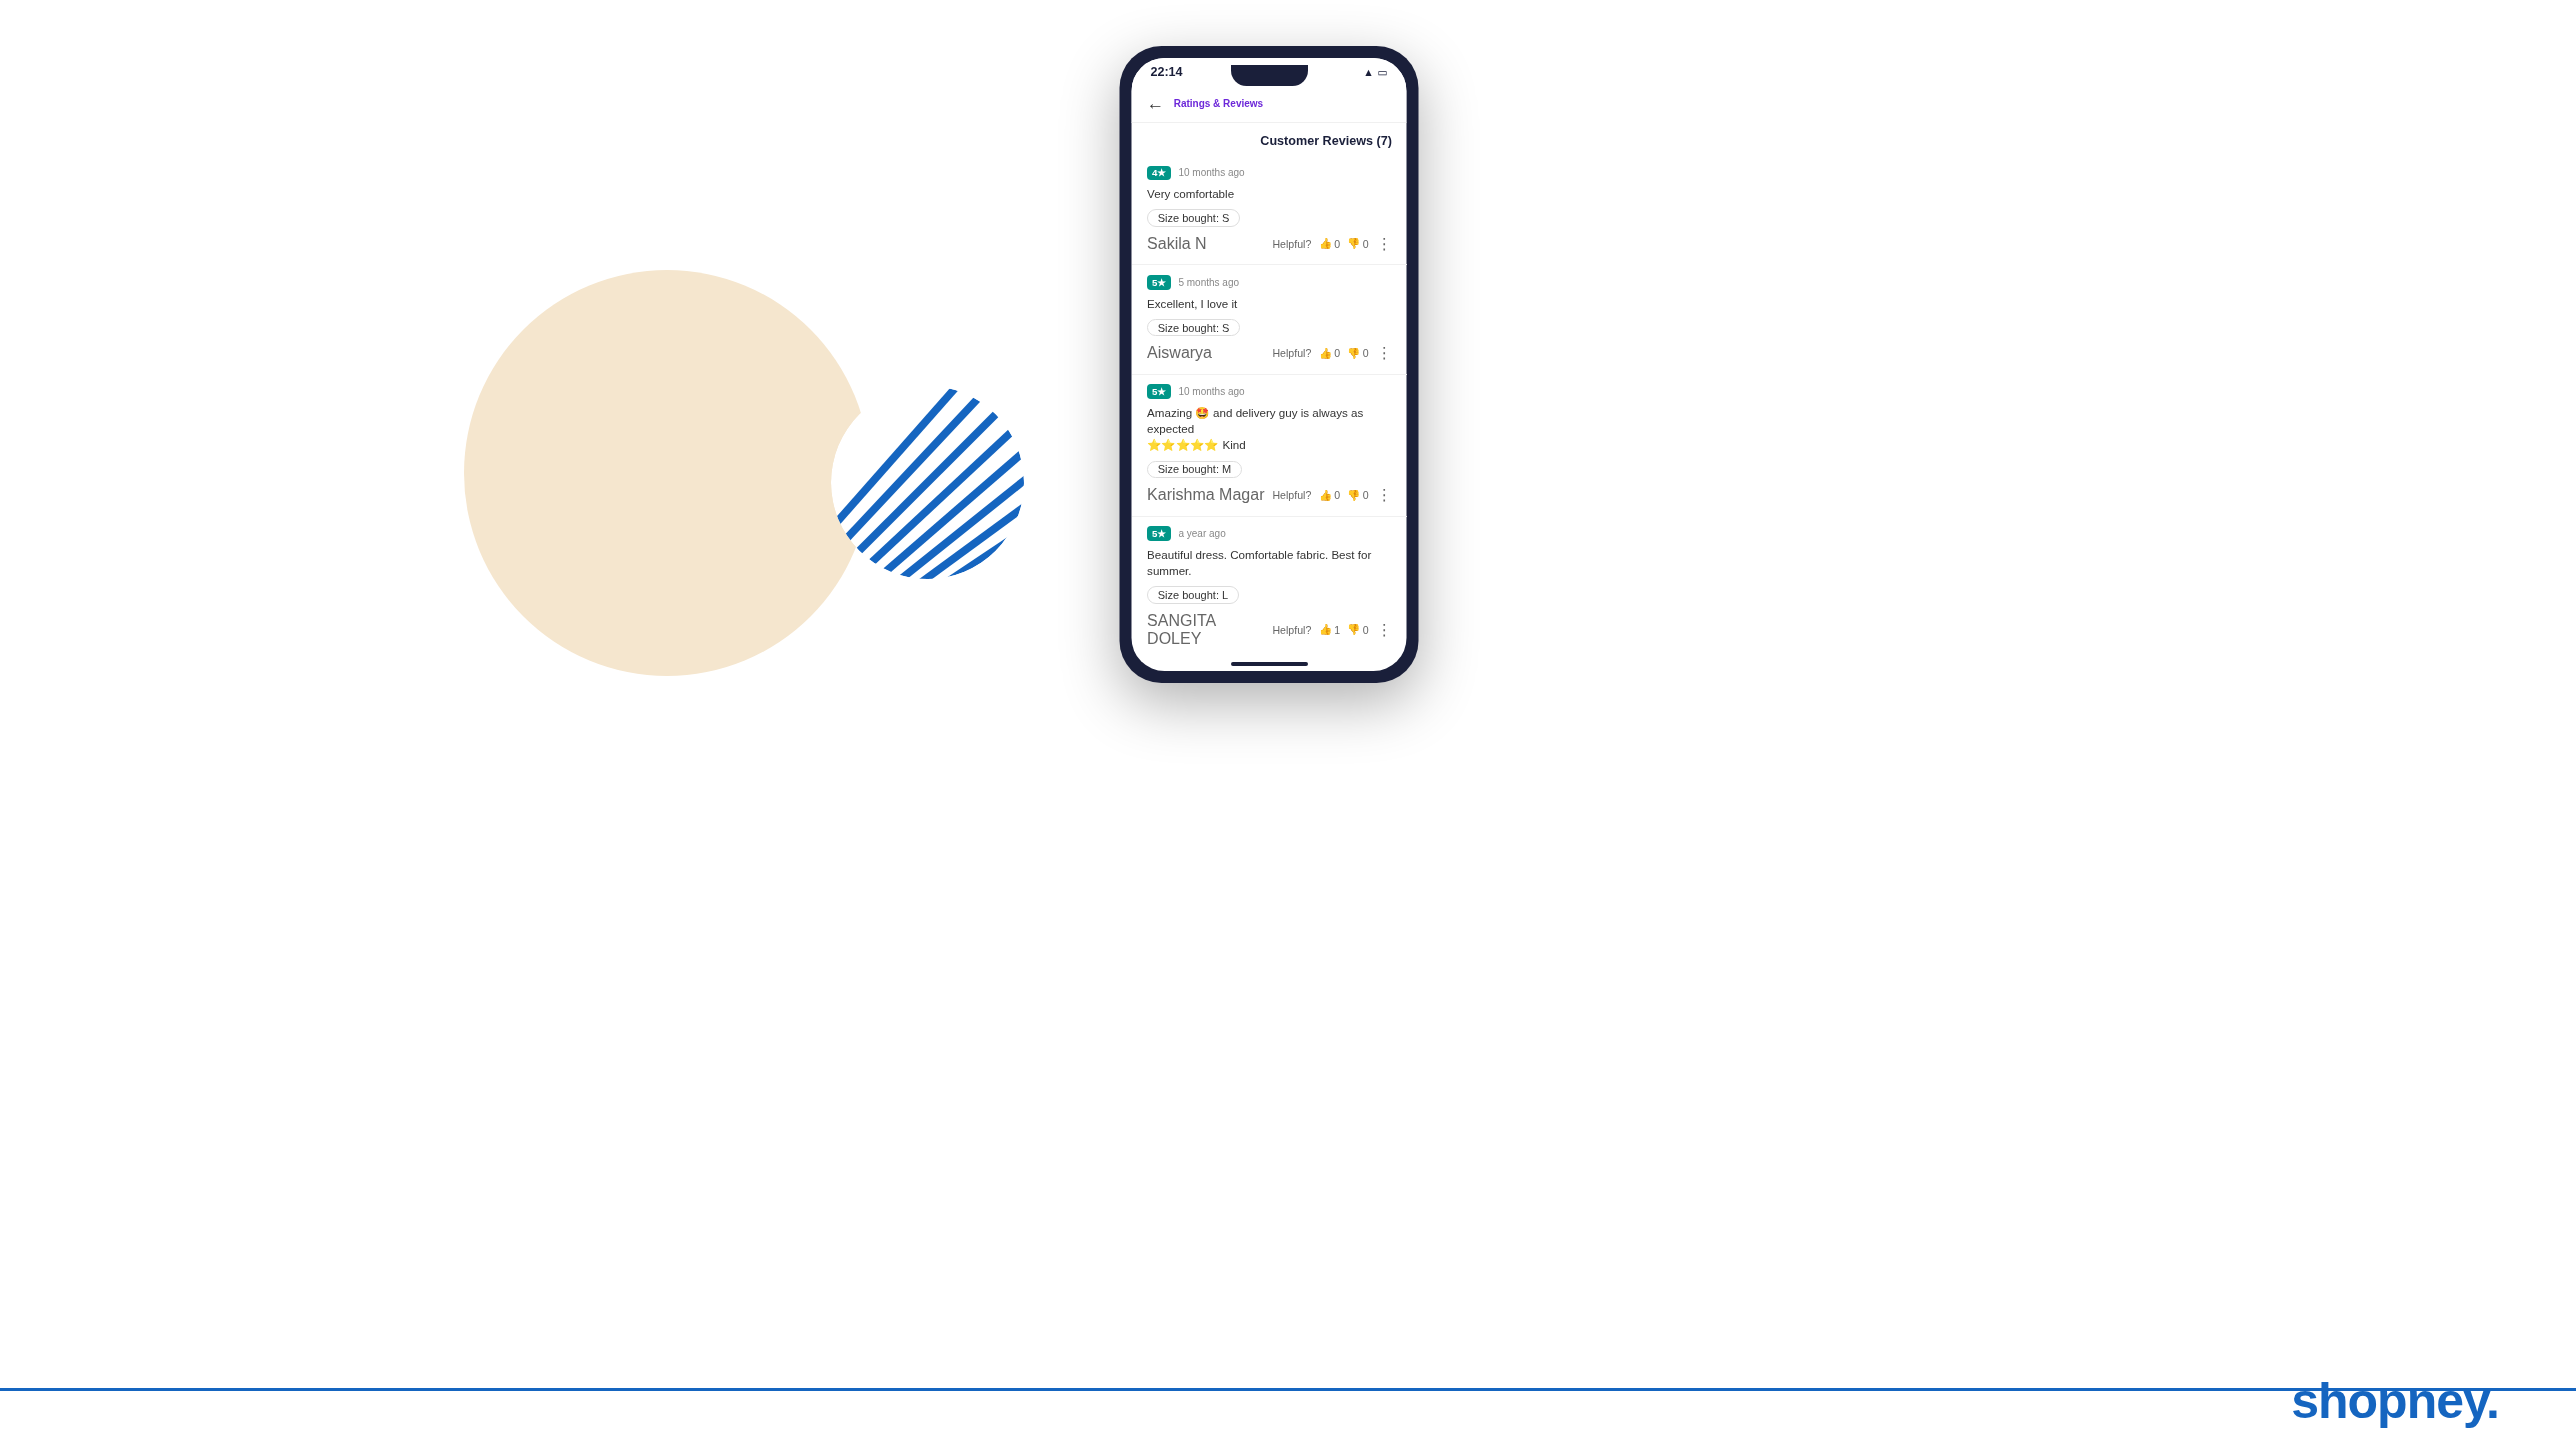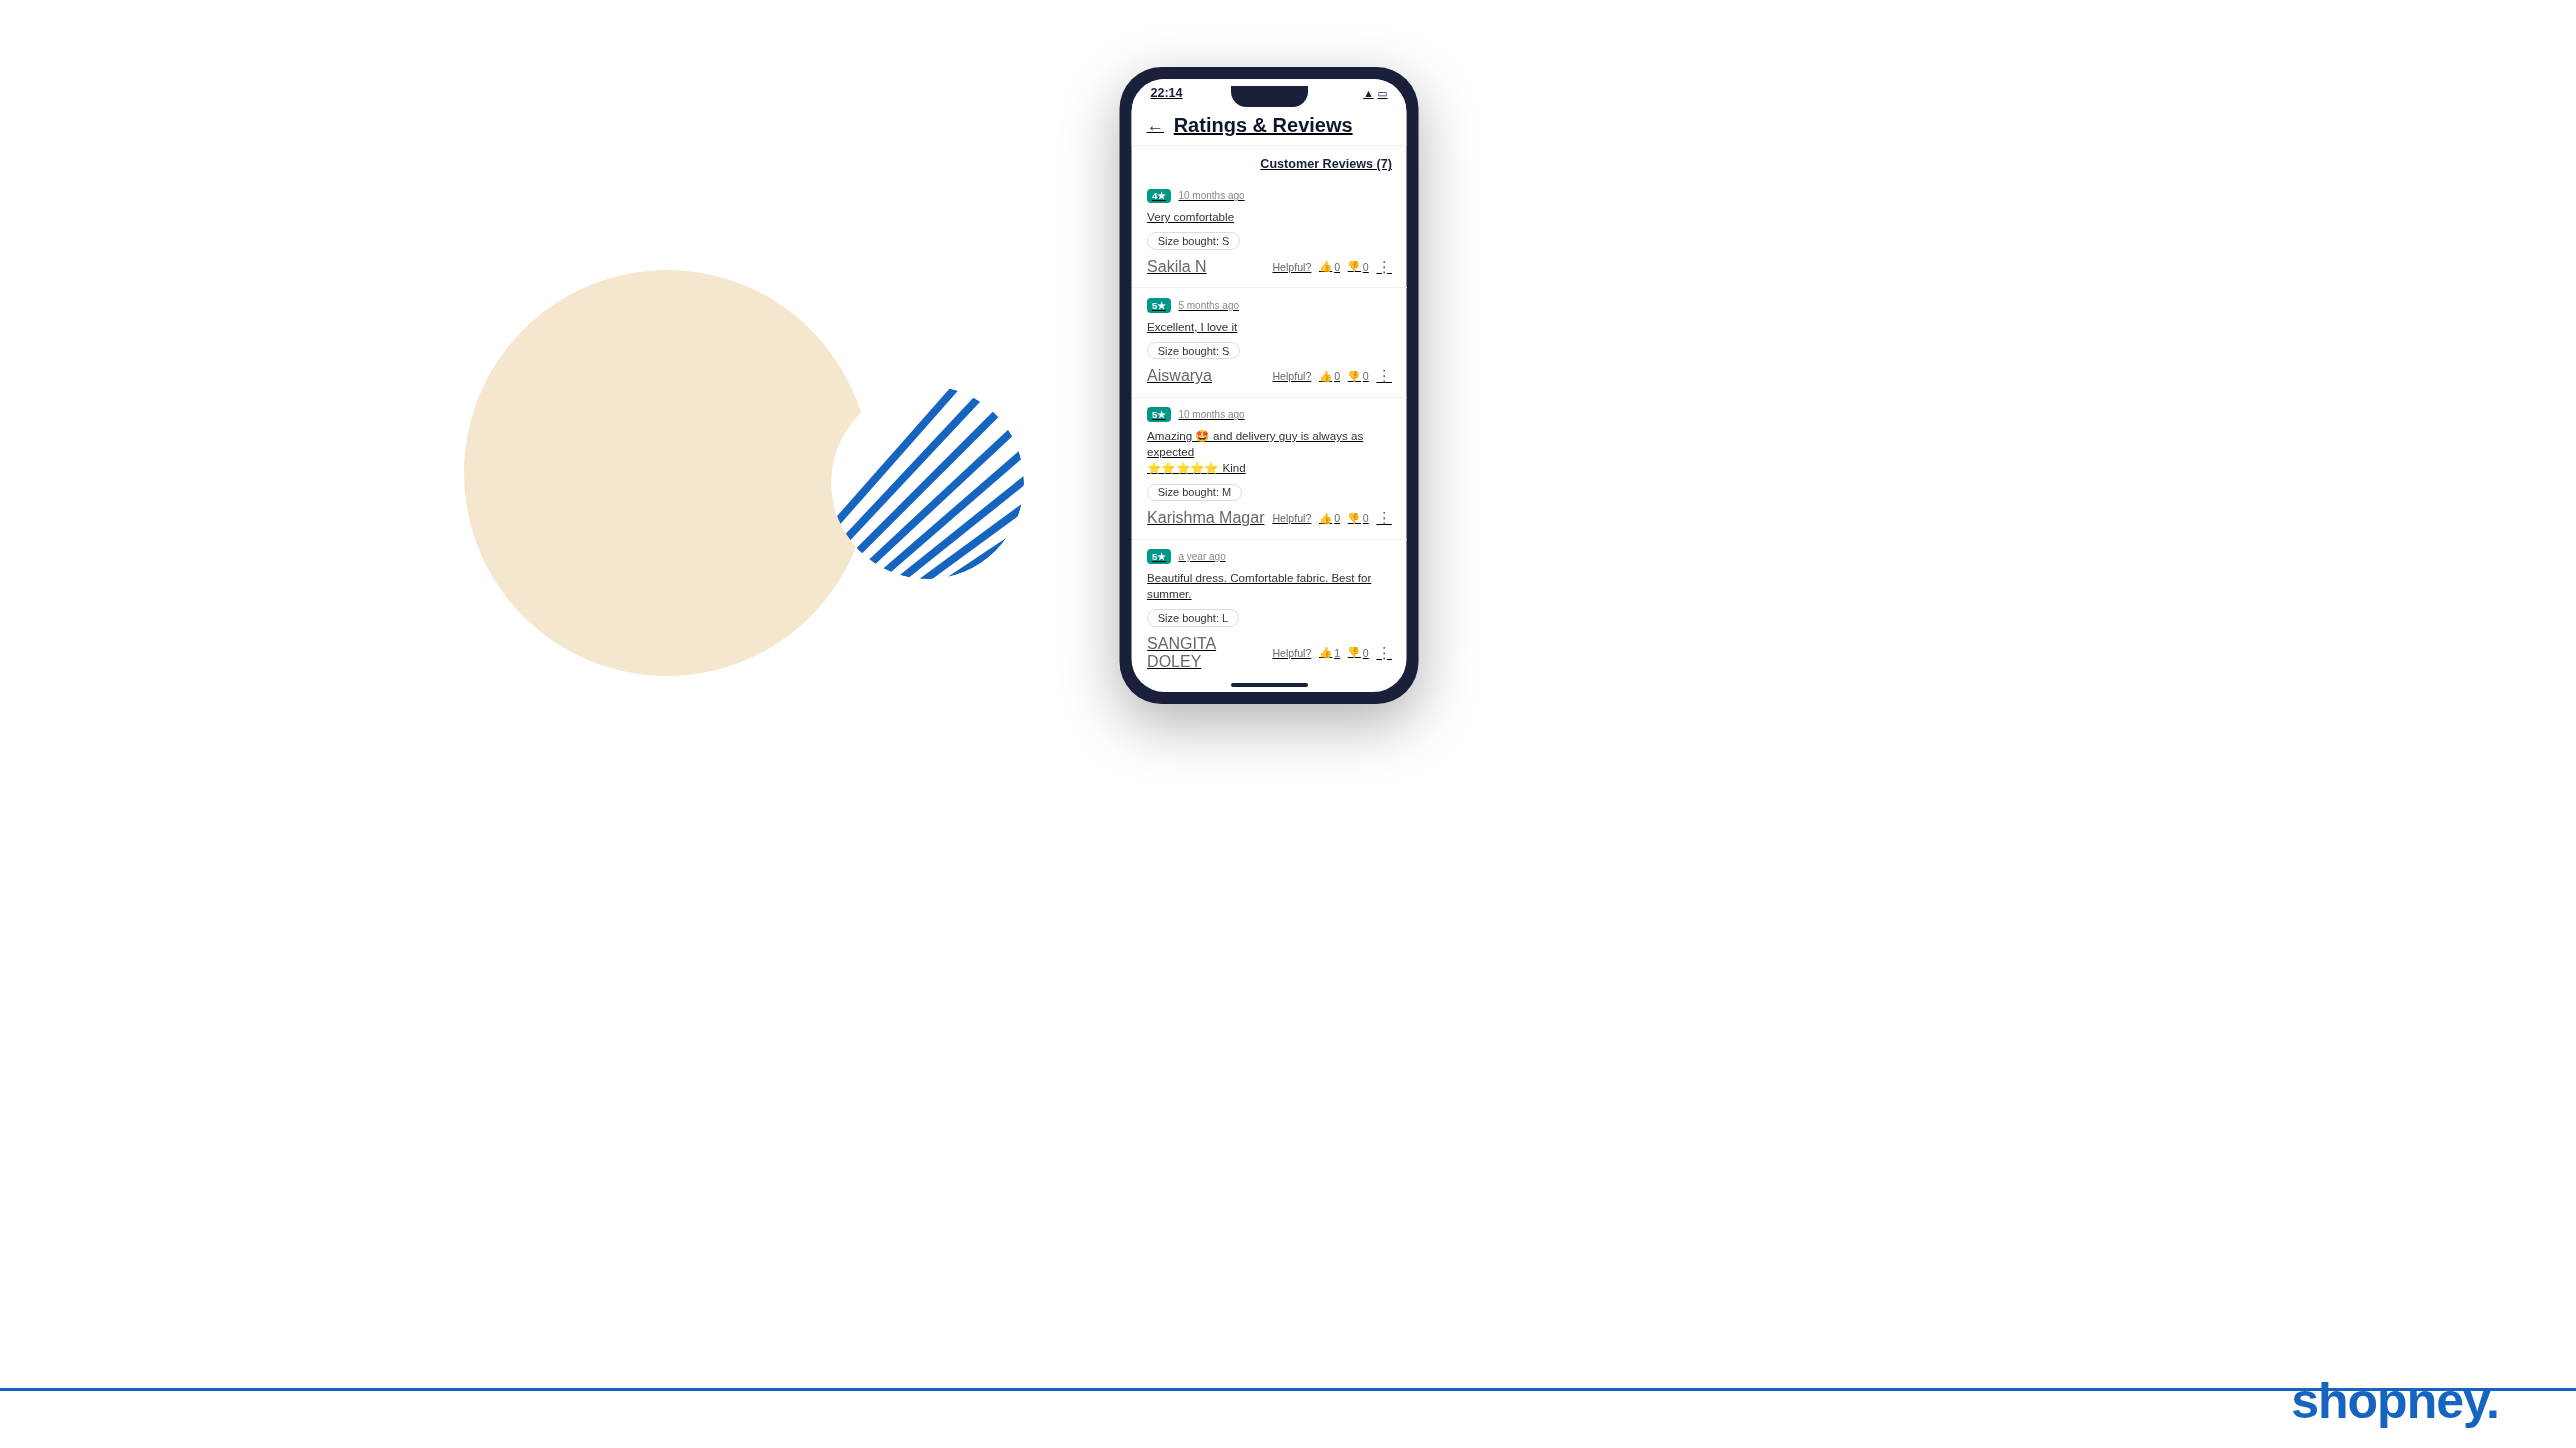--- a/index.html
+++ b/index.html
@@ -61,27 +61,26 @@
       letter-spacing: -1px;
     }
     .shopney-logo span {
       color: #1565c0;
       margin-left: 32px;
     }
 
     
     .phone-container {
       position: absolute;
-      top: 67px;
+      top: 46px;
       left: 50%;
       transform: translateX(-50%);
       width: 337px;
       height: 637px;
       z-index: 5;
-      text-decoration: underline;
     }
 
     .phone-frame {
       width: 299px;
       height: 637px;
       background: #1a1f3a;
       border-radius: 42px;
       padding: 11.6px;
       position: relative;
       box-shadow: 0 19.3px 58px rgba(0,0,0,0.3);
@@ -140,23 +139,23 @@
       border-bottom: 1px solid #f0f0f0;
       background: #fff;
     }
     .back-arrow {
       font-size: 17.4px;
       color: #333;
       margin-right: 9.7px;
       cursor: pointer;
     }
     .page-title {
-      font-size: 20px;
+      font-size: 10px;
       font-weight: 600;
-      color: #0f172a;
+      color: #6d28d9;
     }
 
     
     .app-content {
       overflow-y: auto;
       height: calc(100% - 82px);
       padding: 0;
     }
     .app-content::-webkit-scrollbar { display: none; }
 

